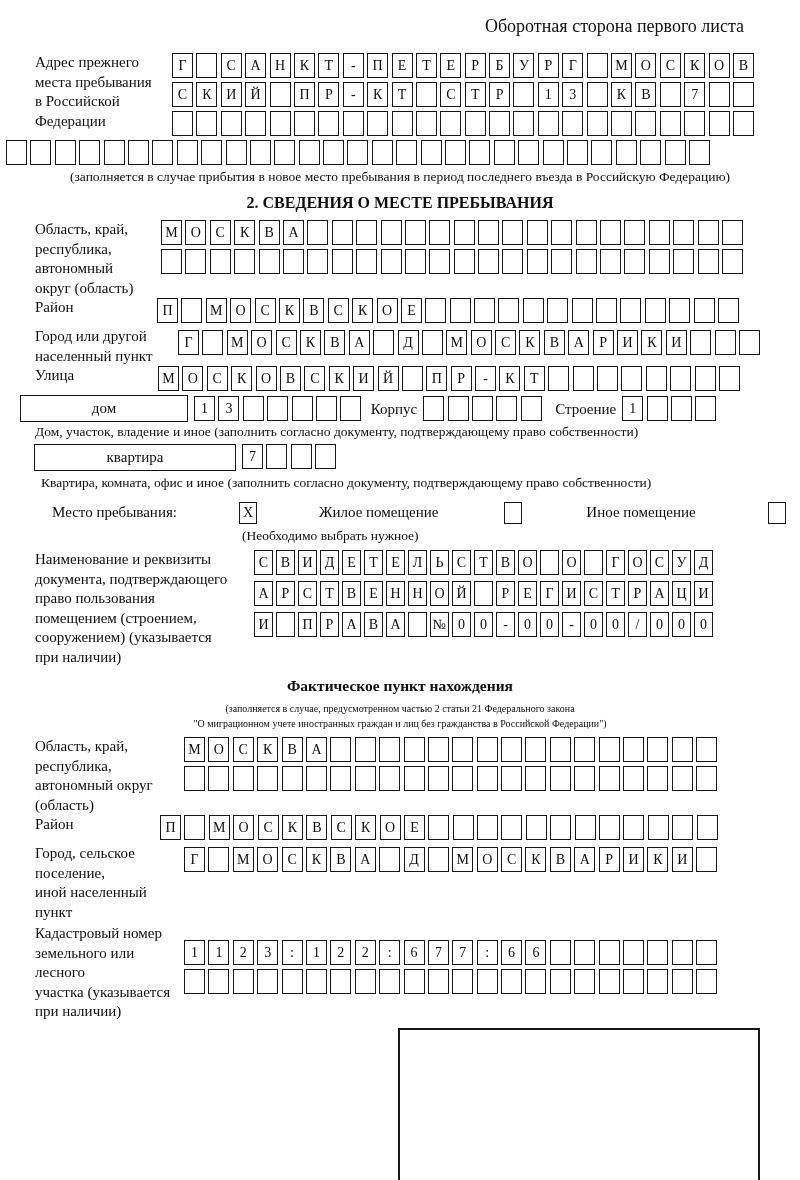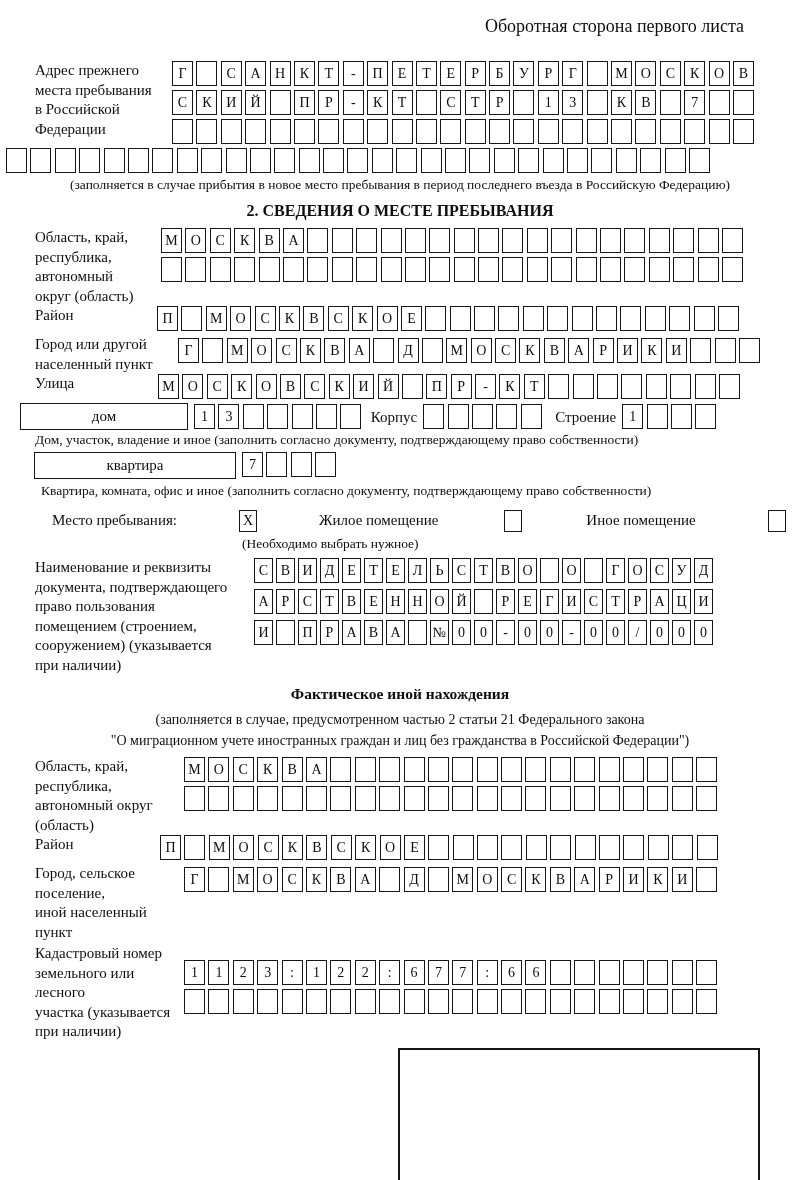--- a/index.html
+++ b/index.html
@@ -26,26 +26,26 @@
     flex:0 0 auto;box-sizing:border-box;height:27px;border:1.6px solid #161616;
     text-align:center;line-height:24px;font-size:15px;background:#fff;
   }
   .chk{
     flex:0 0 auto;box-sizing:content-box;width:16px;height:20px;border:1.6px solid #161616;
     text-align:center;line-height:20px;font-size:14px;margin-top:1px;background:#fff;
   }
   .stayrow{display:flex;align-items:center;padding-left:52px;margin-top:8px;gap:27px;}
   .hint{font-size:13.5px;margin:3px 0 6px 242px;}
   .fact-title{font-weight:bold;font-size:15.5px;text-align:center;margin:10px 0 6px 0;}
-  .note{font-size:14px;text-align:center;line-height:1.5;}
+  .note{font-size:10px;text-align:center;line-height:1.5;}
   .stamp-box{
     box-sizing:border-box;width:362px;height:174px;border:2px solid #161616;
     margin:6px 0 0 398px;background:#fff;
   }
-  .mt2{margin-top:2px;} .mt4{margin-top:4px;} .mt6{margin-top:6px;} .mt8{margin-top:24px;}
+  .mt2{margin-top:2px;} .mt4{margin-top:4px;} .mt6{margin-top:6px;} .mt8{margin-top:16px;}
   .gap6{width:6px;flex:0 0 auto;} .gap8{width:8px;flex:0 0 auto;} .gap10{width:10px;flex:0 0 auto;} .gap12{width:12px;flex:0 0 auto;}
   .inl{flex:0 0 auto;line-height:26px;}
 </style>
 </head>
 <body>
 
 <div class="side-note">Оборотная сторона первого листа</div>
 
 <div class="frow mt8">
   <div class="lblcol" style="width:137px;">Адрес прежнего
@@ -456,21 +456,21 @@
         <span class="cell sm">0</span>
         <span class="cell sm">0</span>
         <span class="cell sm">/</span>
         <span class="cell sm">0</span>
         <span class="cell sm">0</span>
         <span class="cell sm">0</span>
       </div>
   </div>
 </div>
 
-<div class="fact-title">Фактическое иной нахождения</div>
+<div class="fact-title">Фактическое пункт нахождения</div>
 <div class="note">(заполняется в случае, предусмотренном частью 2 статьи 21 Федерального закона</div>
 <div class="note">"О миграционном учете иностранных граждан и лиц без гражданства в Российской Федерации")</div>
 
 <div class="frow mt6">
   <div class="lblcol" style="width:149px;">Область, край,
 республика,
 автономный округ
 (область)</div>
   <div>
     <div class="cellrow">

